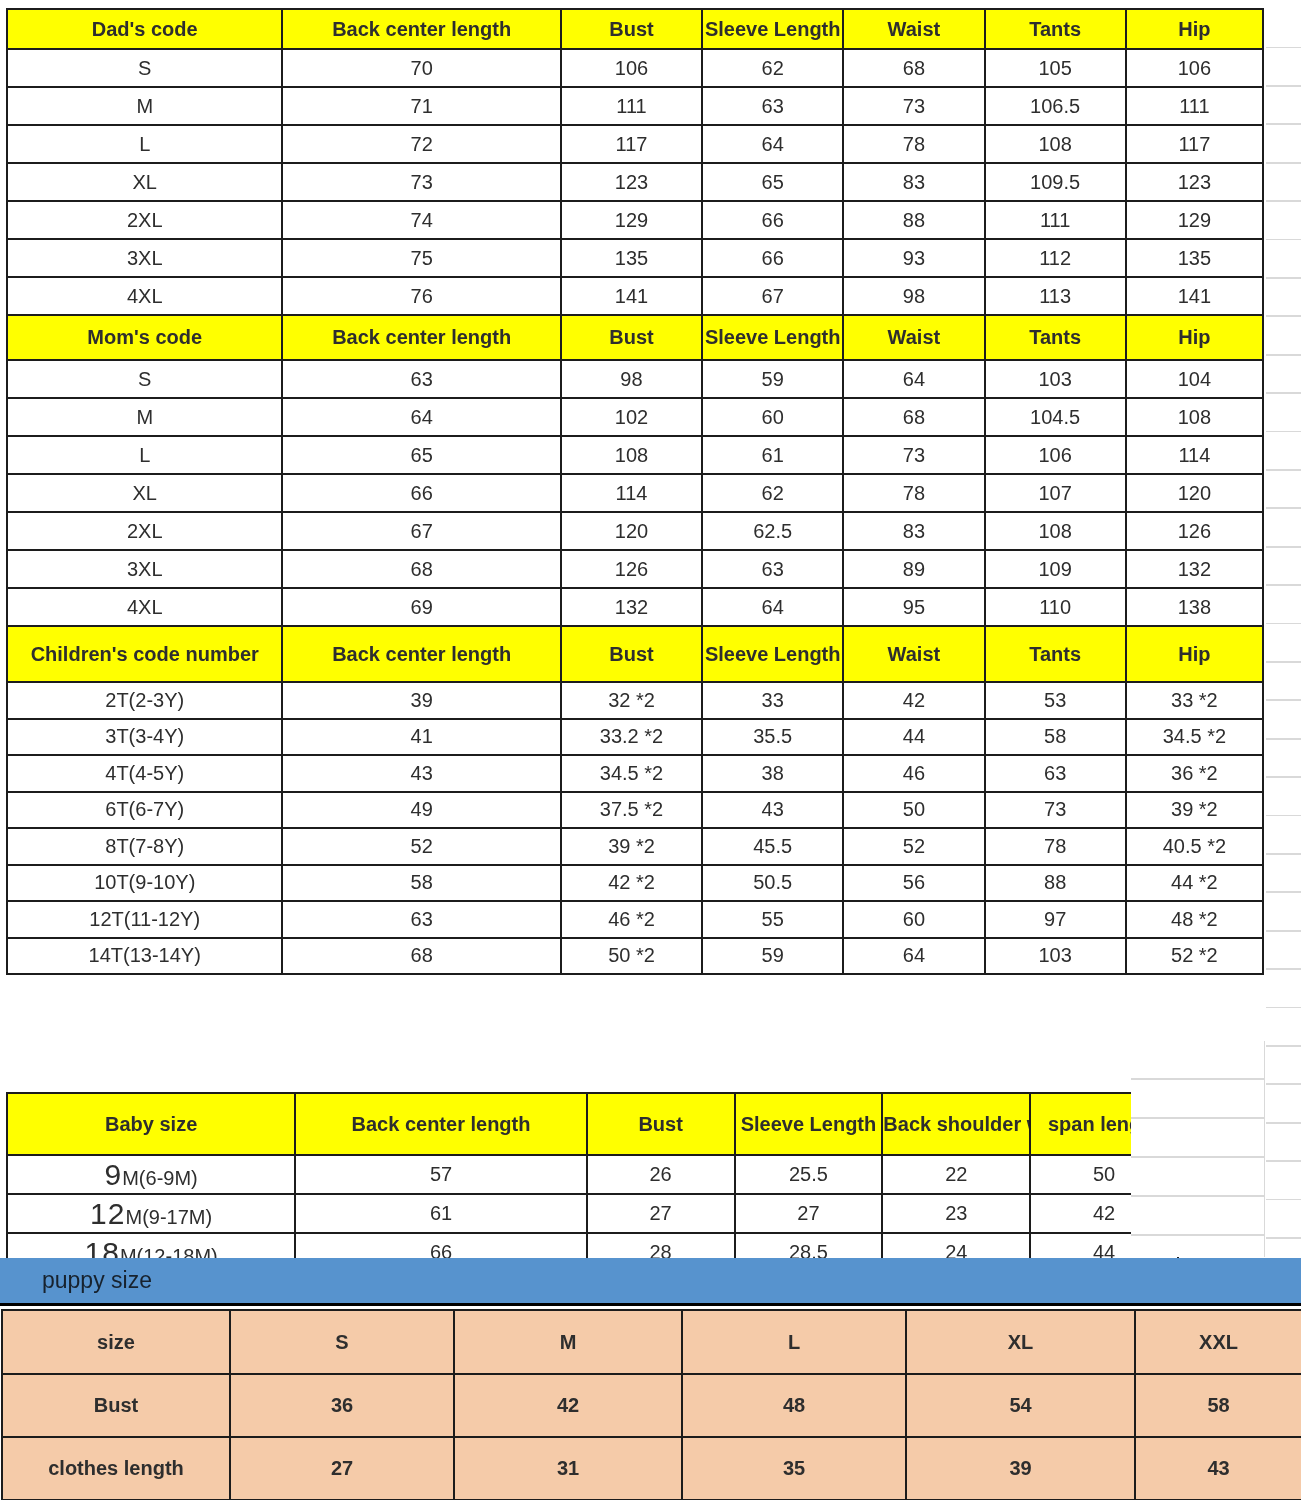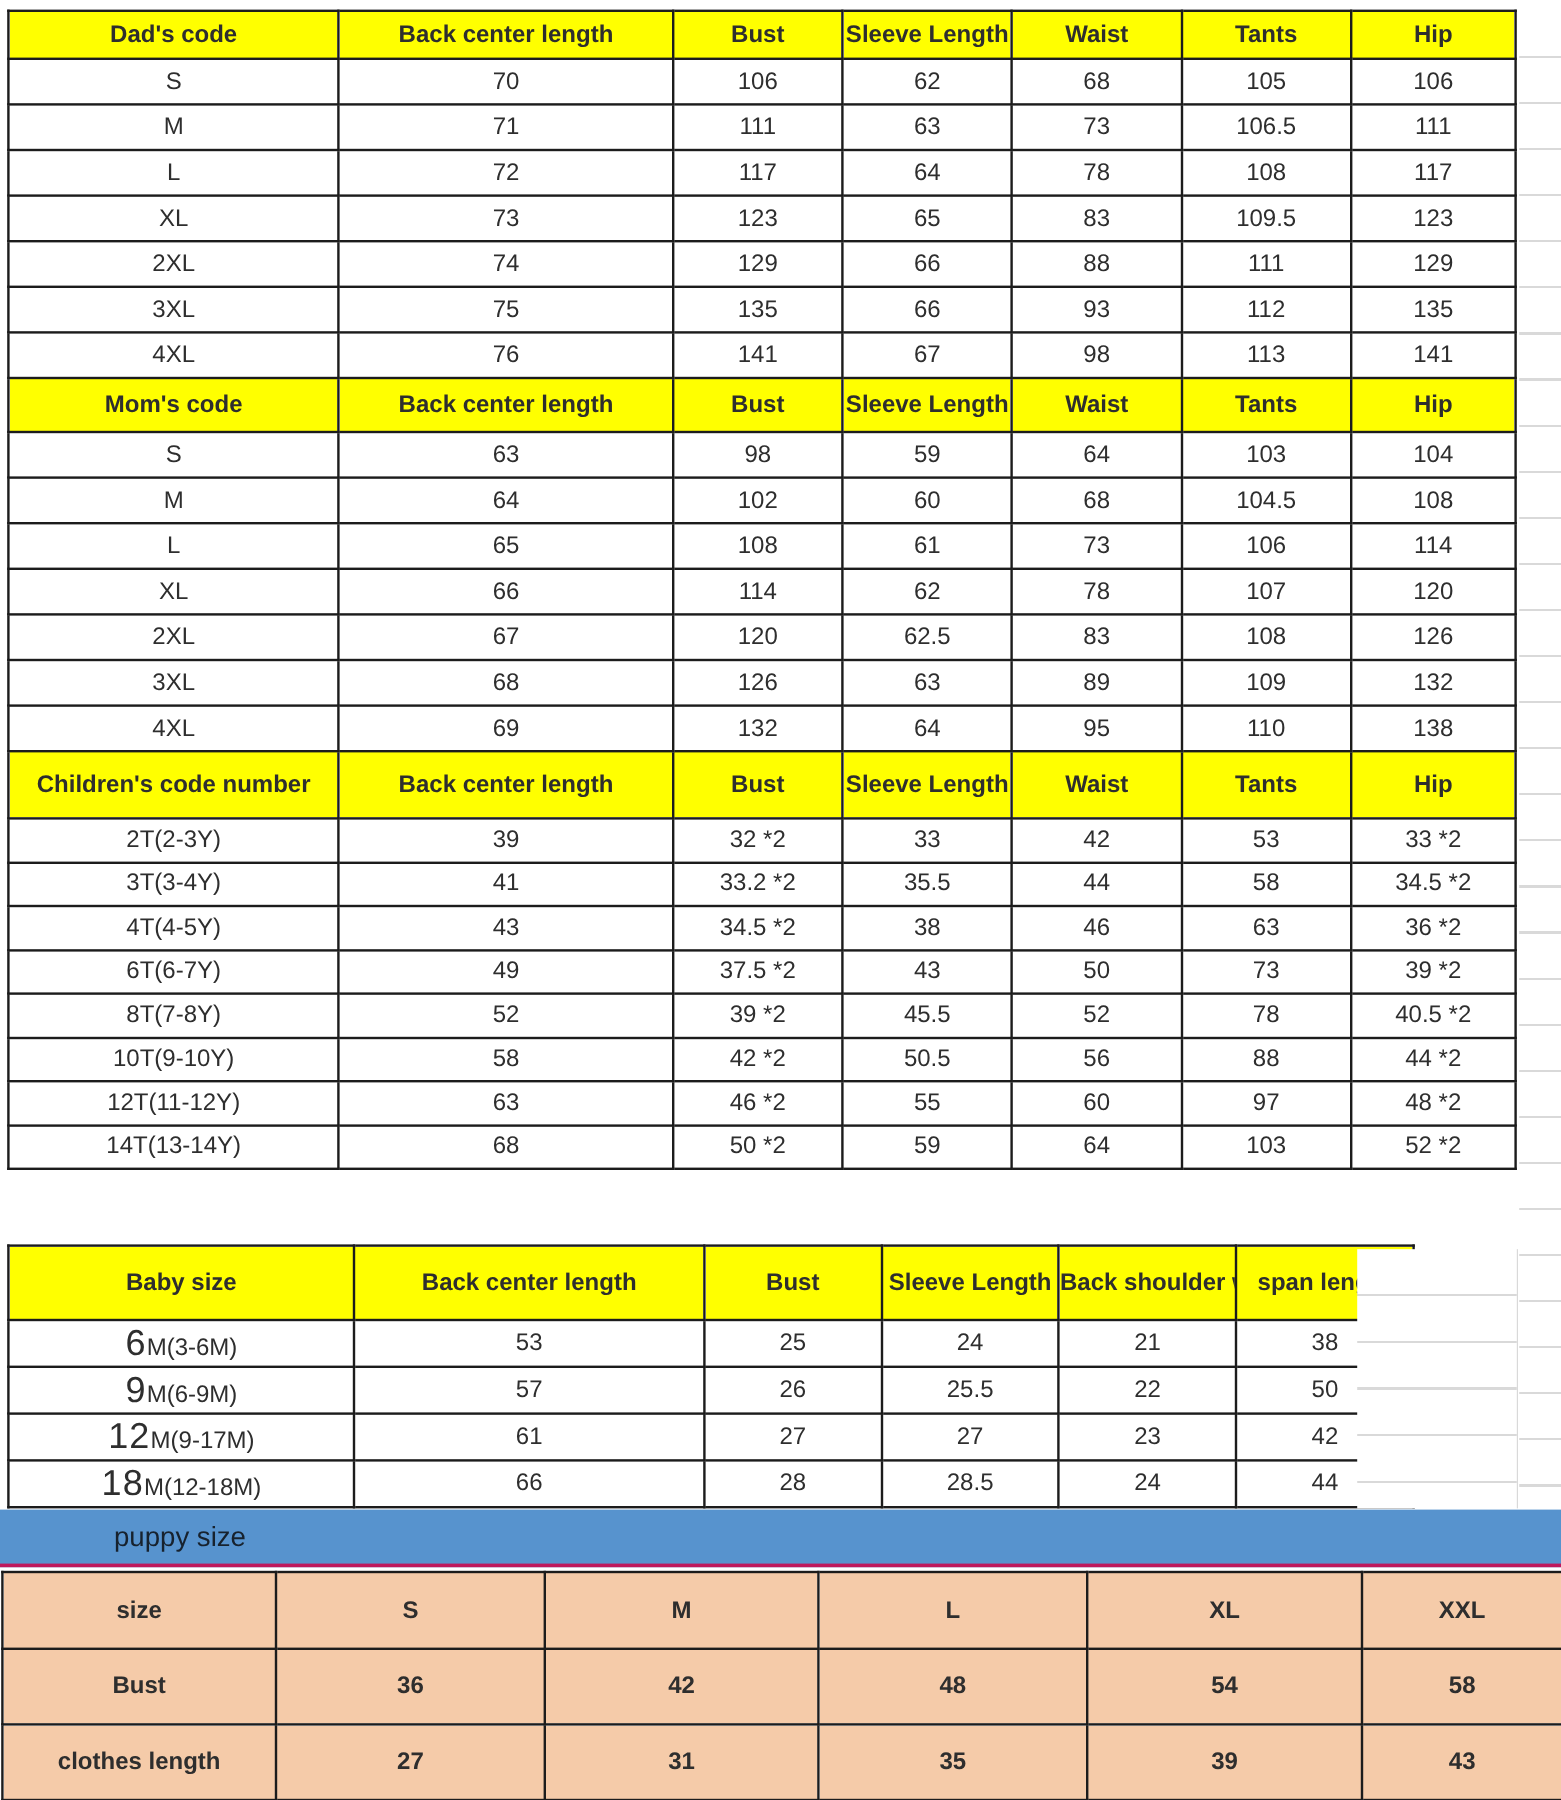--- a/index.html
+++ b/index.html
@@ -37,41 +37,41 @@
   .sec-mom tr.hrow{height:45px;}
   .sec-mom tr.drow{height:38px;}
   .sec-children tr.hrow{height:56px;}
   .sec-children tr.drow{height:36.5px;}
   .sec-children td{font-size:21px;}
   .t-black{color:var(--text-black);}
   .t-blue{color:var(--text-blue);border-radius:18px;}
   .t-navy{color:var(--text-navy);}
   .t-red{color:var(--text-red);}
   
-  .baby{left:6px;top:1037px;width:1173px;}
+  .baby{left:6px;top:1092px;width:1173px;}
   .baby tr.hrow{height:62px;}
   .baby tr.drow{height:39px;}
   td.baby-label{text-align:left;padding-left:1px;font-size:21px;}
   .baby-big{font-size:30px;letter-spacing:1px;}
   
   .gutter{
     position:absolute;left:1266px;top:10px;width:35px;height:1248px;
     background:repeating-linear-gradient(to bottom,#ffffff 0px,#ffffff 36.6px,var(--gridline-gray) 36.6px,var(--gridline-gray) 38.4px);
   }
   .baby-side{
     position:absolute;left:1131px;top:1041px;width:133px;height:216px;
     border-right:1px solid var(--gridline-gray);
     background:repeating-linear-gradient(to bottom,#ffffff 0px,#ffffff 37.2px,var(--gridline-gray) 37.2px,var(--gridline-gray) 39px);
   }
   
   .puppy-bar{
     position:absolute;left:0;top:1258px;width:1301px;height:48px;
     background:var(--puppy-bar-bg);
-    border-bottom:3px solid #be185d;
-    display:flex;align-items:center;box-sizing:border-box;padding-left:95px;
+    border-bottom:3px solid #000000;
+    display:flex;align-items:center;box-sizing:border-box;padding-left:42px;
     font-size:23px;color:#17222e;
   }
   .puppy{left:1px;top:1309px;width:1300px;}
   .puppy td{
     background:var(--puppy-table-bg);
     border:2px solid #3f3733;
     font-weight:700;font-size:23px;color:#3b2c22;
   }
   .puppy tr.hrow td{font-weight:700;}
   .puppy tr.hrow{height:64px;}
@@ -335,28 +335,20 @@
         <col style="width:141px">
     </colgroup>
   <tbody>
         <tr class="hrow">
           <td class="hcell">Baby size</td>
           <td class="hcell">Back center length</td>
           <td class="hcell">Bust</td>
           <td class="hcell">Sleeve Length</td>
           <td class="hcell">Back shoulder width</td>
           <td class="hcell">span length</td>
-        </tr>
-        <tr class="drow">
-          <td class="baby-label"><span class="baby-big">6</span><span>M(3-6M)</span></td>
-          <td class="t-black">53</td>
-          <td class="t-black">25</td>
-          <td class="t-black">24</td>
-          <td class="t-black">21</td>
-          <td class="t-black">38</td>
         </tr>
         <tr class="drow">
           <td class="baby-label"><span class="baby-big">9</span><span>M(6-9M)</span></td>
           <td class="t-black">57</td>
           <td class="t-black">26</td>
           <td class="t-black">25.5</td>
           <td class="t-black">22</td>
           <td class="t-black">50</td>
         </tr>
         <tr class="drow">

